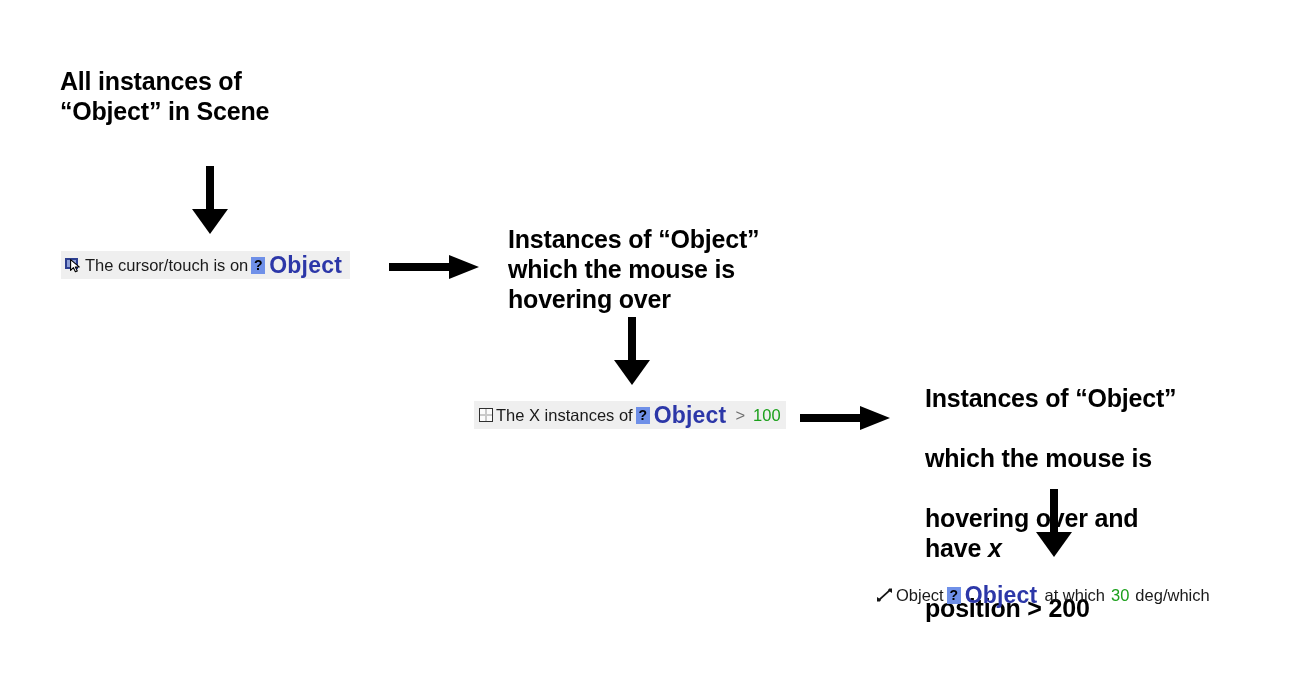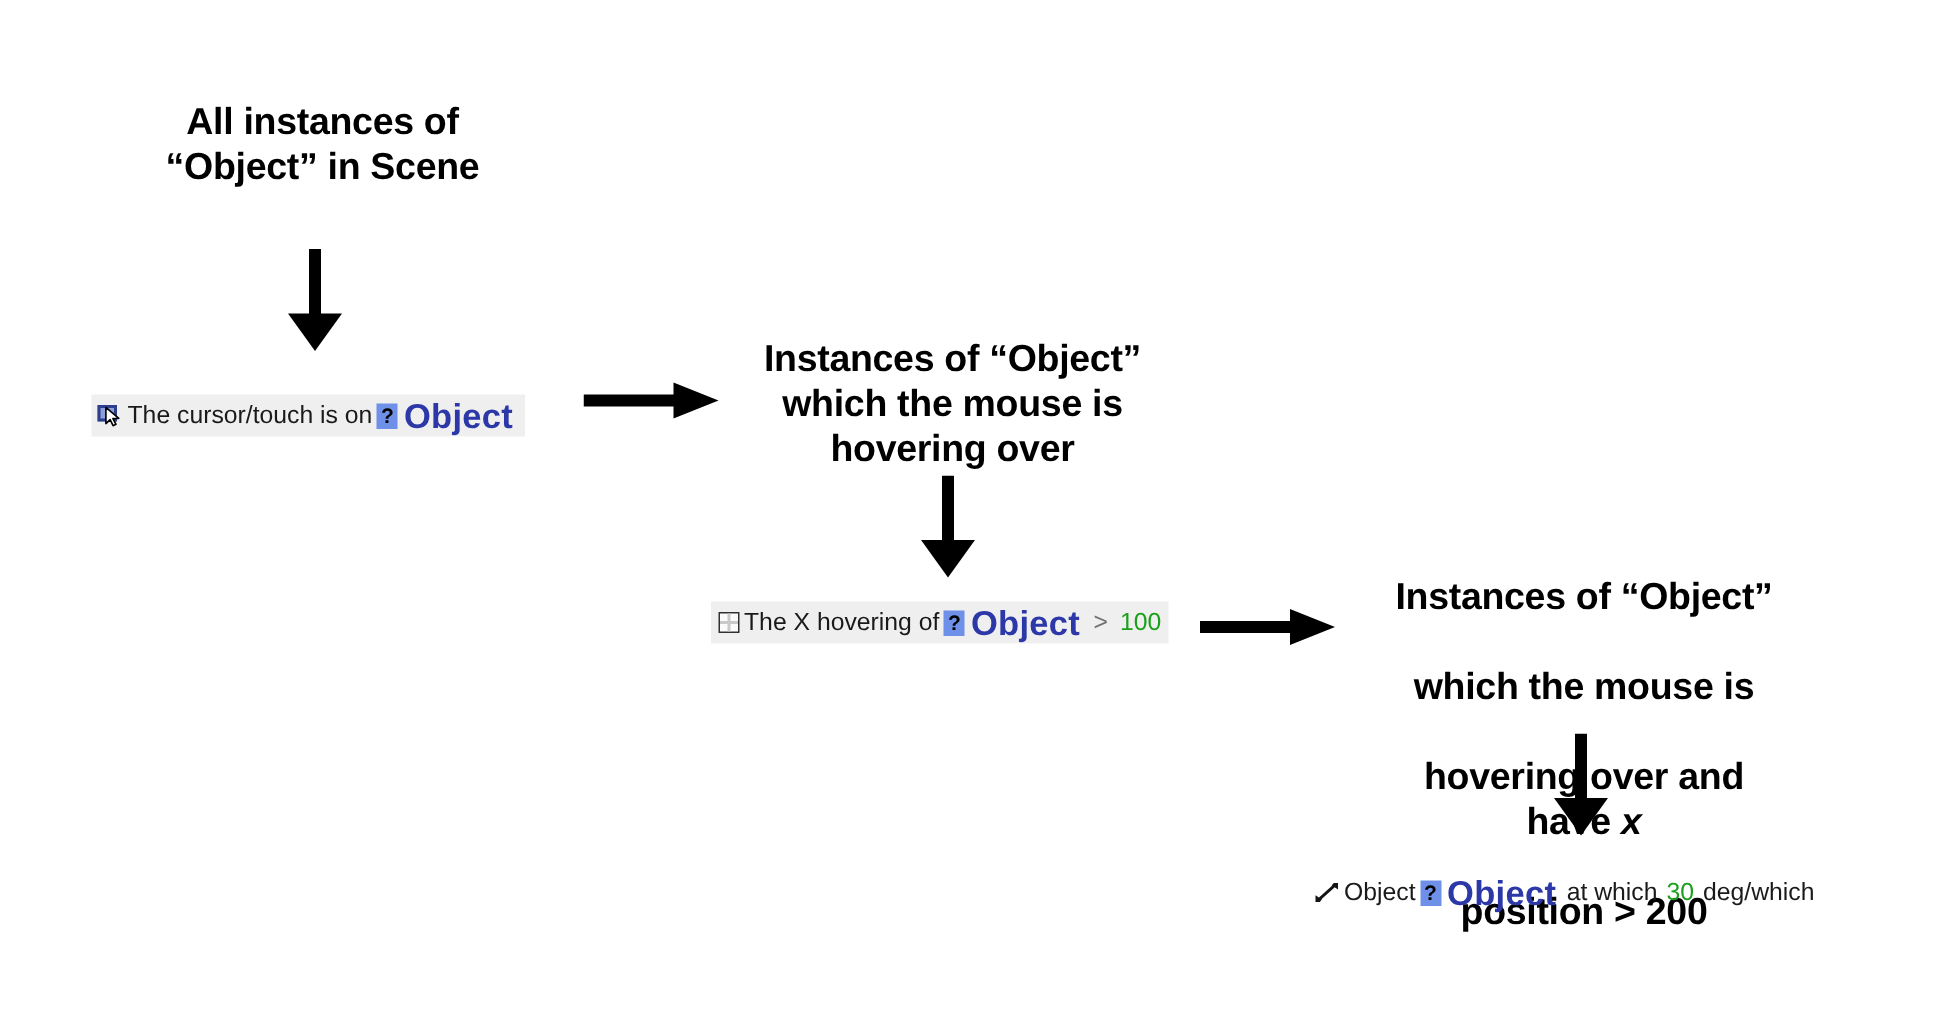--- a/index.html
+++ b/index.html
@@ -22,21 +22,21 @@
   }
 
   
   .heading {
     position: absolute;
     font-family: "Liberation Sans", sans-serif;
     font-weight: bold;
     font-size: 25px;
     line-height: 30px;
     color: #000000;
-    text-align: center;
+    text-align: left;
     white-space: pre-line;
     letter-spacing: -0.2px;
   }
   .heading .ital {
     font-style: italic;
   }
 
   #heading-scene {
     left: 60px;
     top: 66px;
@@ -65,21 +65,20 @@
     color: #1a1a1a;
     white-space: nowrap;
     box-sizing: border-box;
   }
   .block.shaded {
     background: #efefef;
   }
   #block-cursor {
     left: 61px;
     top: 251px;
-    margin-top: 12px;
   }
   #block-xpos {
     left: 474px;
     top: 401px;
   }
   #block-rotate {
     left: 872px;
     top: 581px;
     background: transparent;
   }
@@ -252,21 +251,21 @@
       <polygon points="6,43 42,43 24,68" fill="#000000"></polygon>
     </svg>
   </div>
 
   <div class="block shaded" id="block-xpos">
     <span class="icon icon-grid">
       <span class="frame"></span>
       <span class="vline"></span>
       <span class="hline"></span>
     </span>
-    <span class="txt">The X hovering of</span>
+    <span class="txt">The X instances of</span>
     <span class="obj-pill">
       <span class="qmark">?</span>
       <span class="oname">Object</span>
     </span>
     <span class="txt op" style="margin-left:6px;">&gt;</span>
     <span class="txt num" style="margin-left:8px;">100</span>
   </div>
 
   <div class="arrow" id="arrow-right-2">
     <svg width="92" height="32" viewBox="0 0 92 32">

